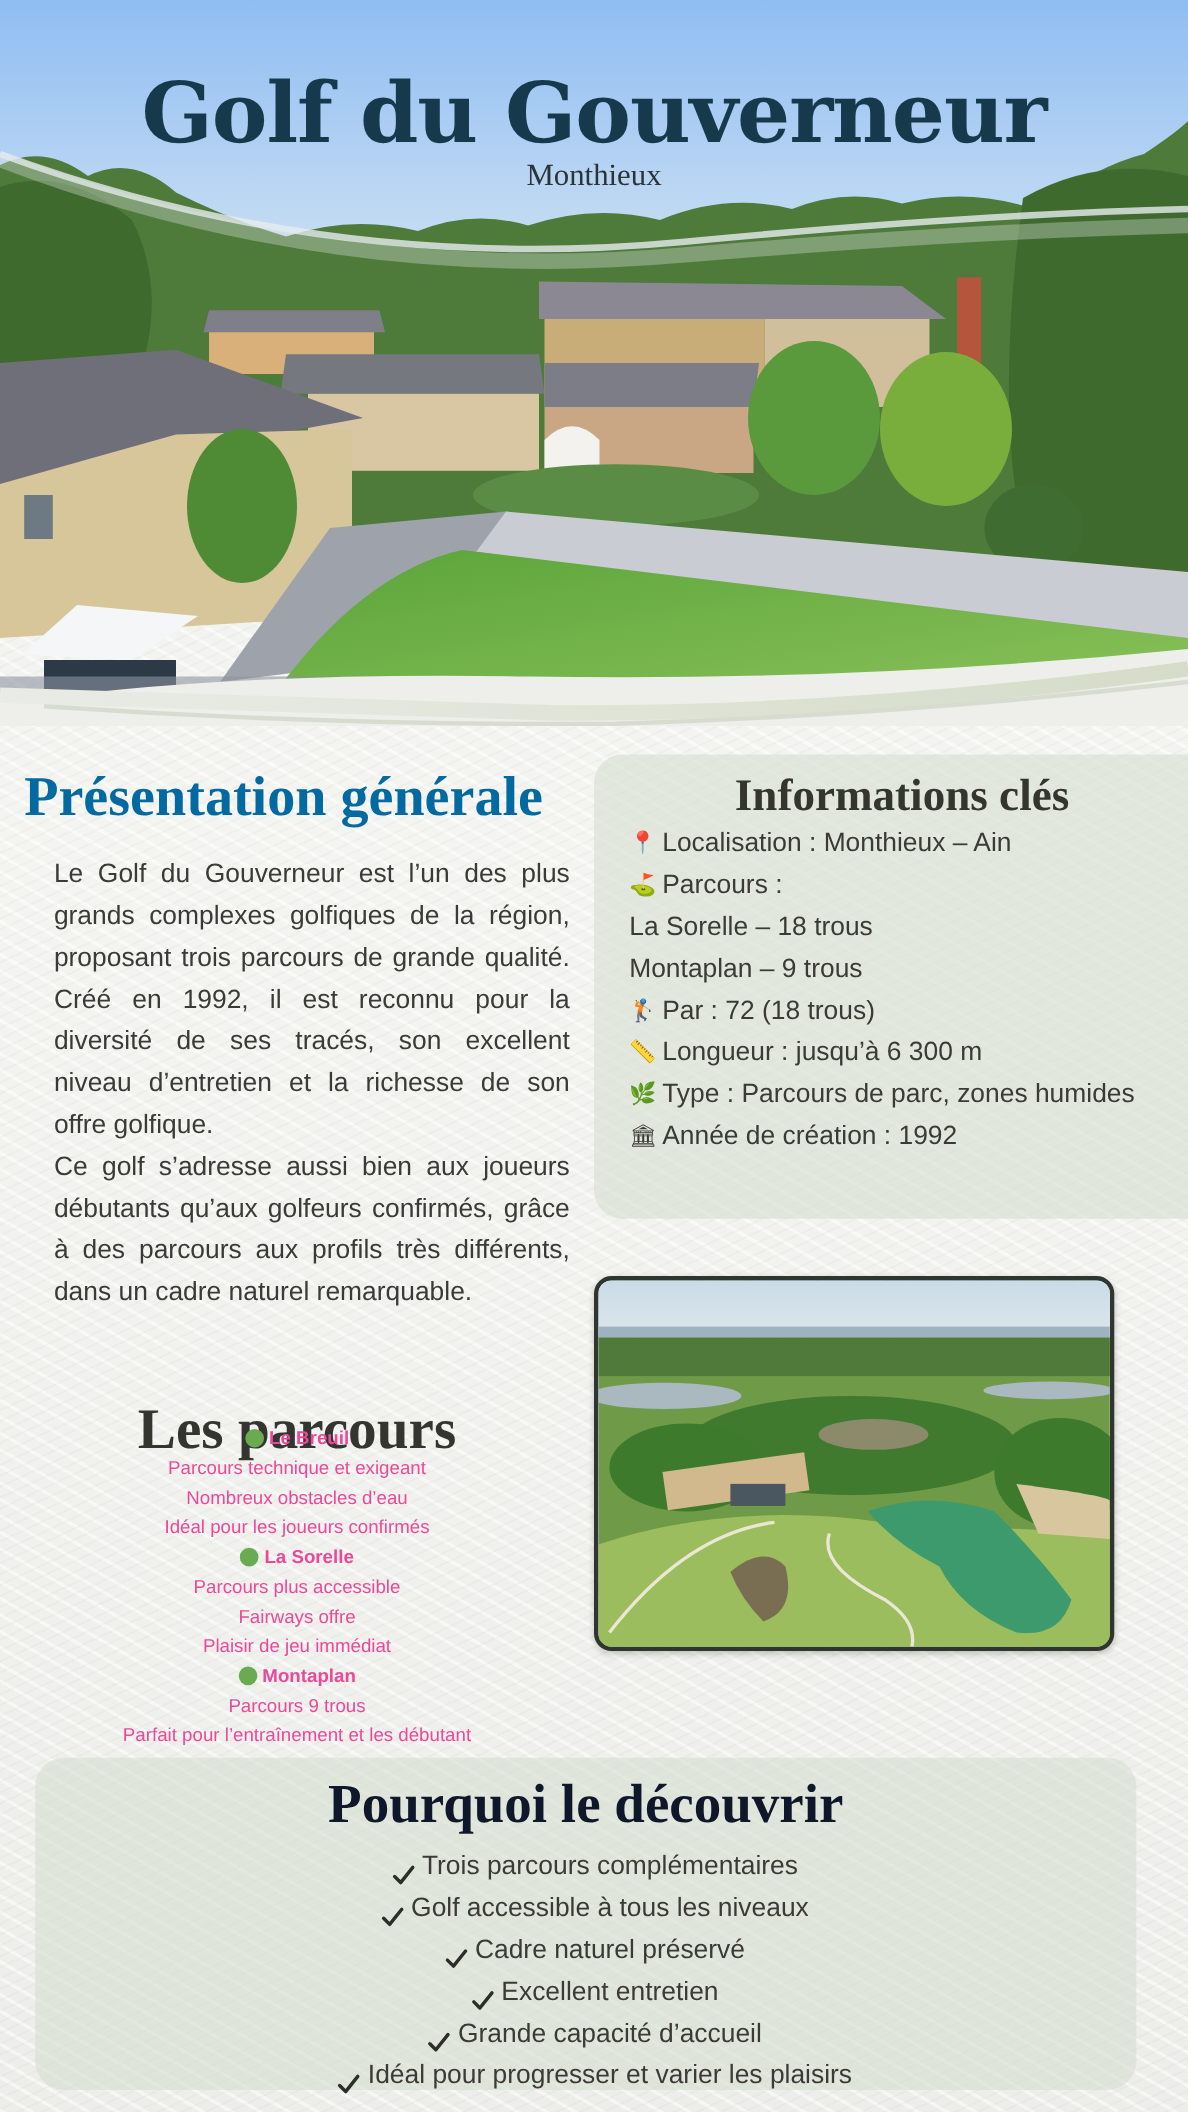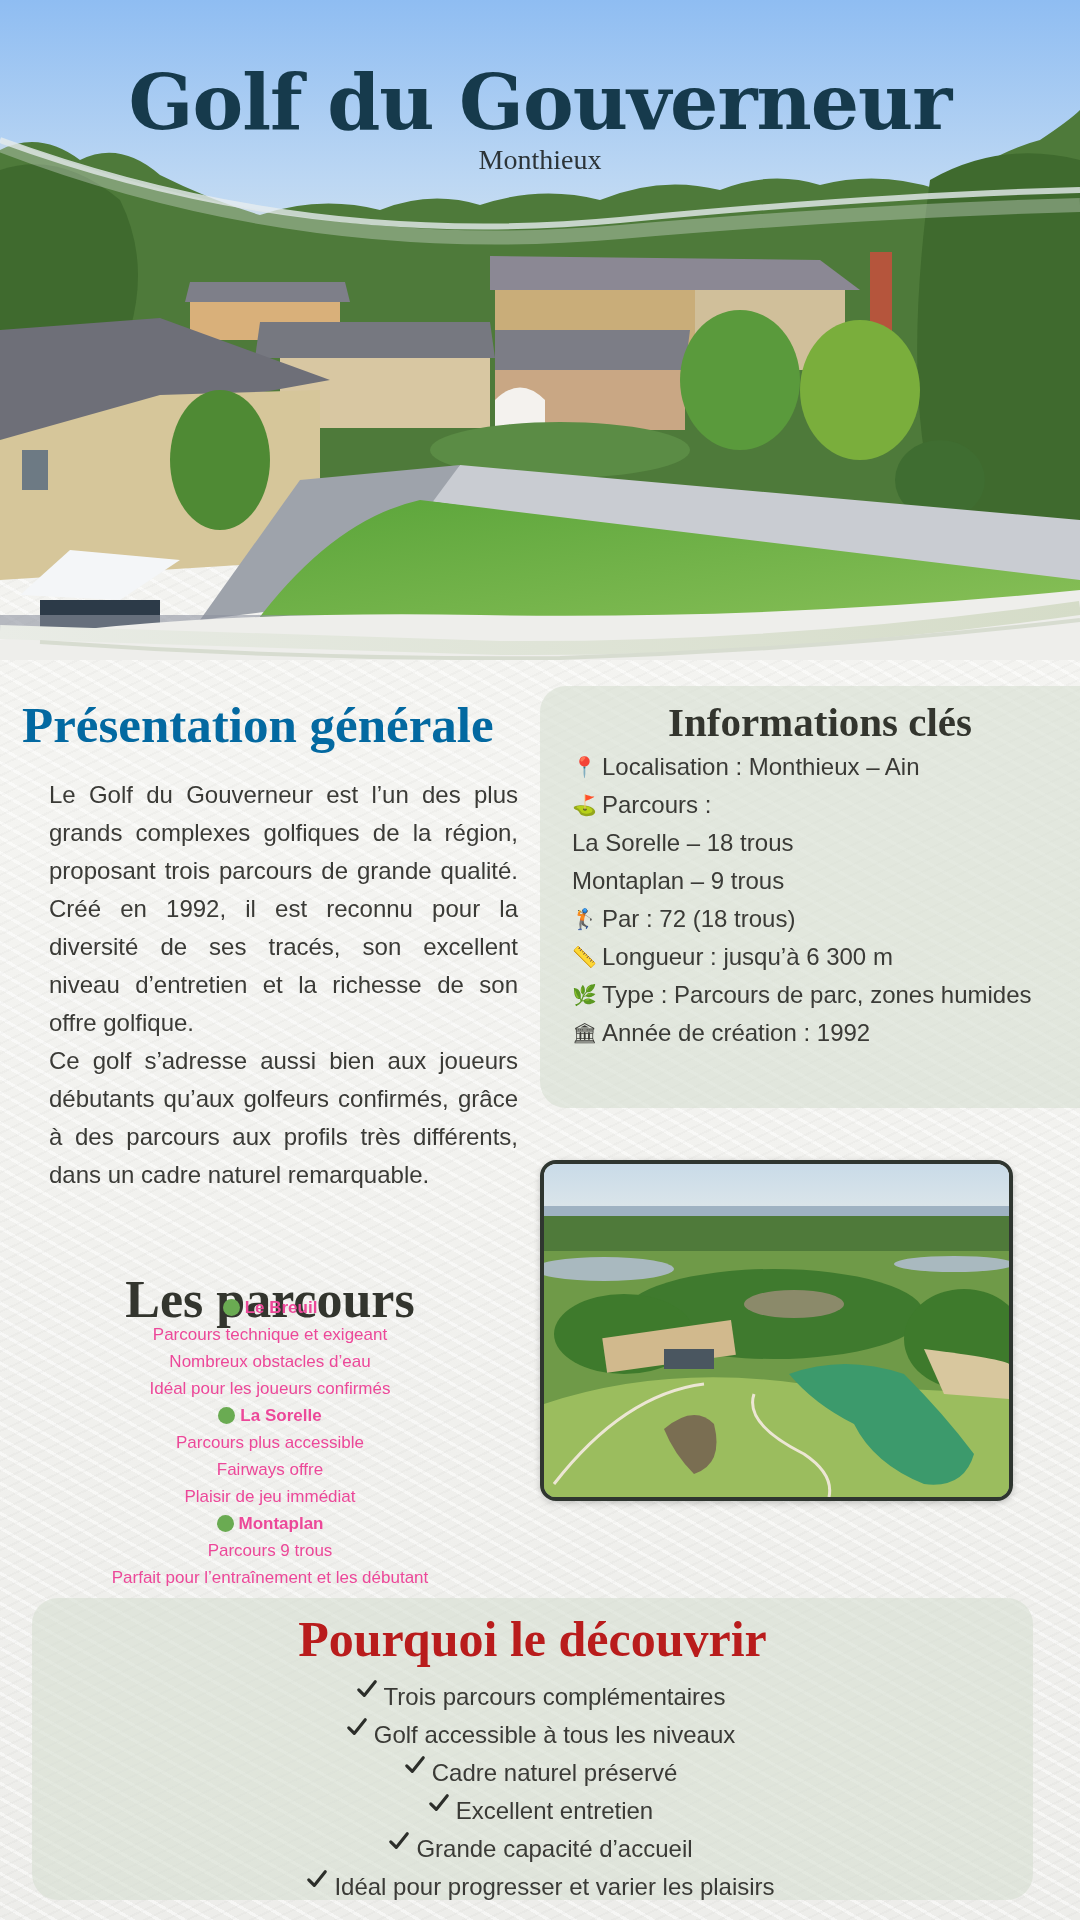--- a/index.html
+++ b/index.html
@@ -88,27 +88,27 @@
 
     
     .why-box {
       position: absolute; left: 32px; top: 1598px; width: 1001px; height: 302px;
       background: rgba(214, 222, 210, 0.62);
       border-radius: 26px;
     }
     .why-title {
       position: absolute; left: 0; top: 12px; width: 1001px; text-align: center;
       font-family: "Liberation Serif", serif; font-weight: bold;
-      font-size: 50px; color: #b91c1c;
+      font-size: 50px; color: #0f172a;
     }
     .why-list {
       position: absolute; left: 0; top: 80px; width: 1001px; list-style: none; text-align: center;
       font-family: "Liberation Sans", sans-serif; font-size: 24px; color: #3a3a36;
     }
-    .why-list li { height: 38px; line-height: 38px; display: flex; justify-content: center; align-items: flex-start; gap: 6px; margin-left: 16px; }
+    .why-list li { height: 38px; line-height: 38px; display: flex; justify-content: center; align-items: flex-end; gap: 6px; margin-left: 16px; }
     .check { display: inline-block; width: 22px; height: 22px; }
   </style>
 </head>
 <body>
 
 <section class="hero">
   <svg class="hero-photo" width="1080" height="660" viewBox="0 0 1080 660">
     <defs>
       <linearGradient id="sky" x1="0" y1="0" x2="0" y2="1">
         <stop offset="0" stop-color="#8fbdf2"></stop>

